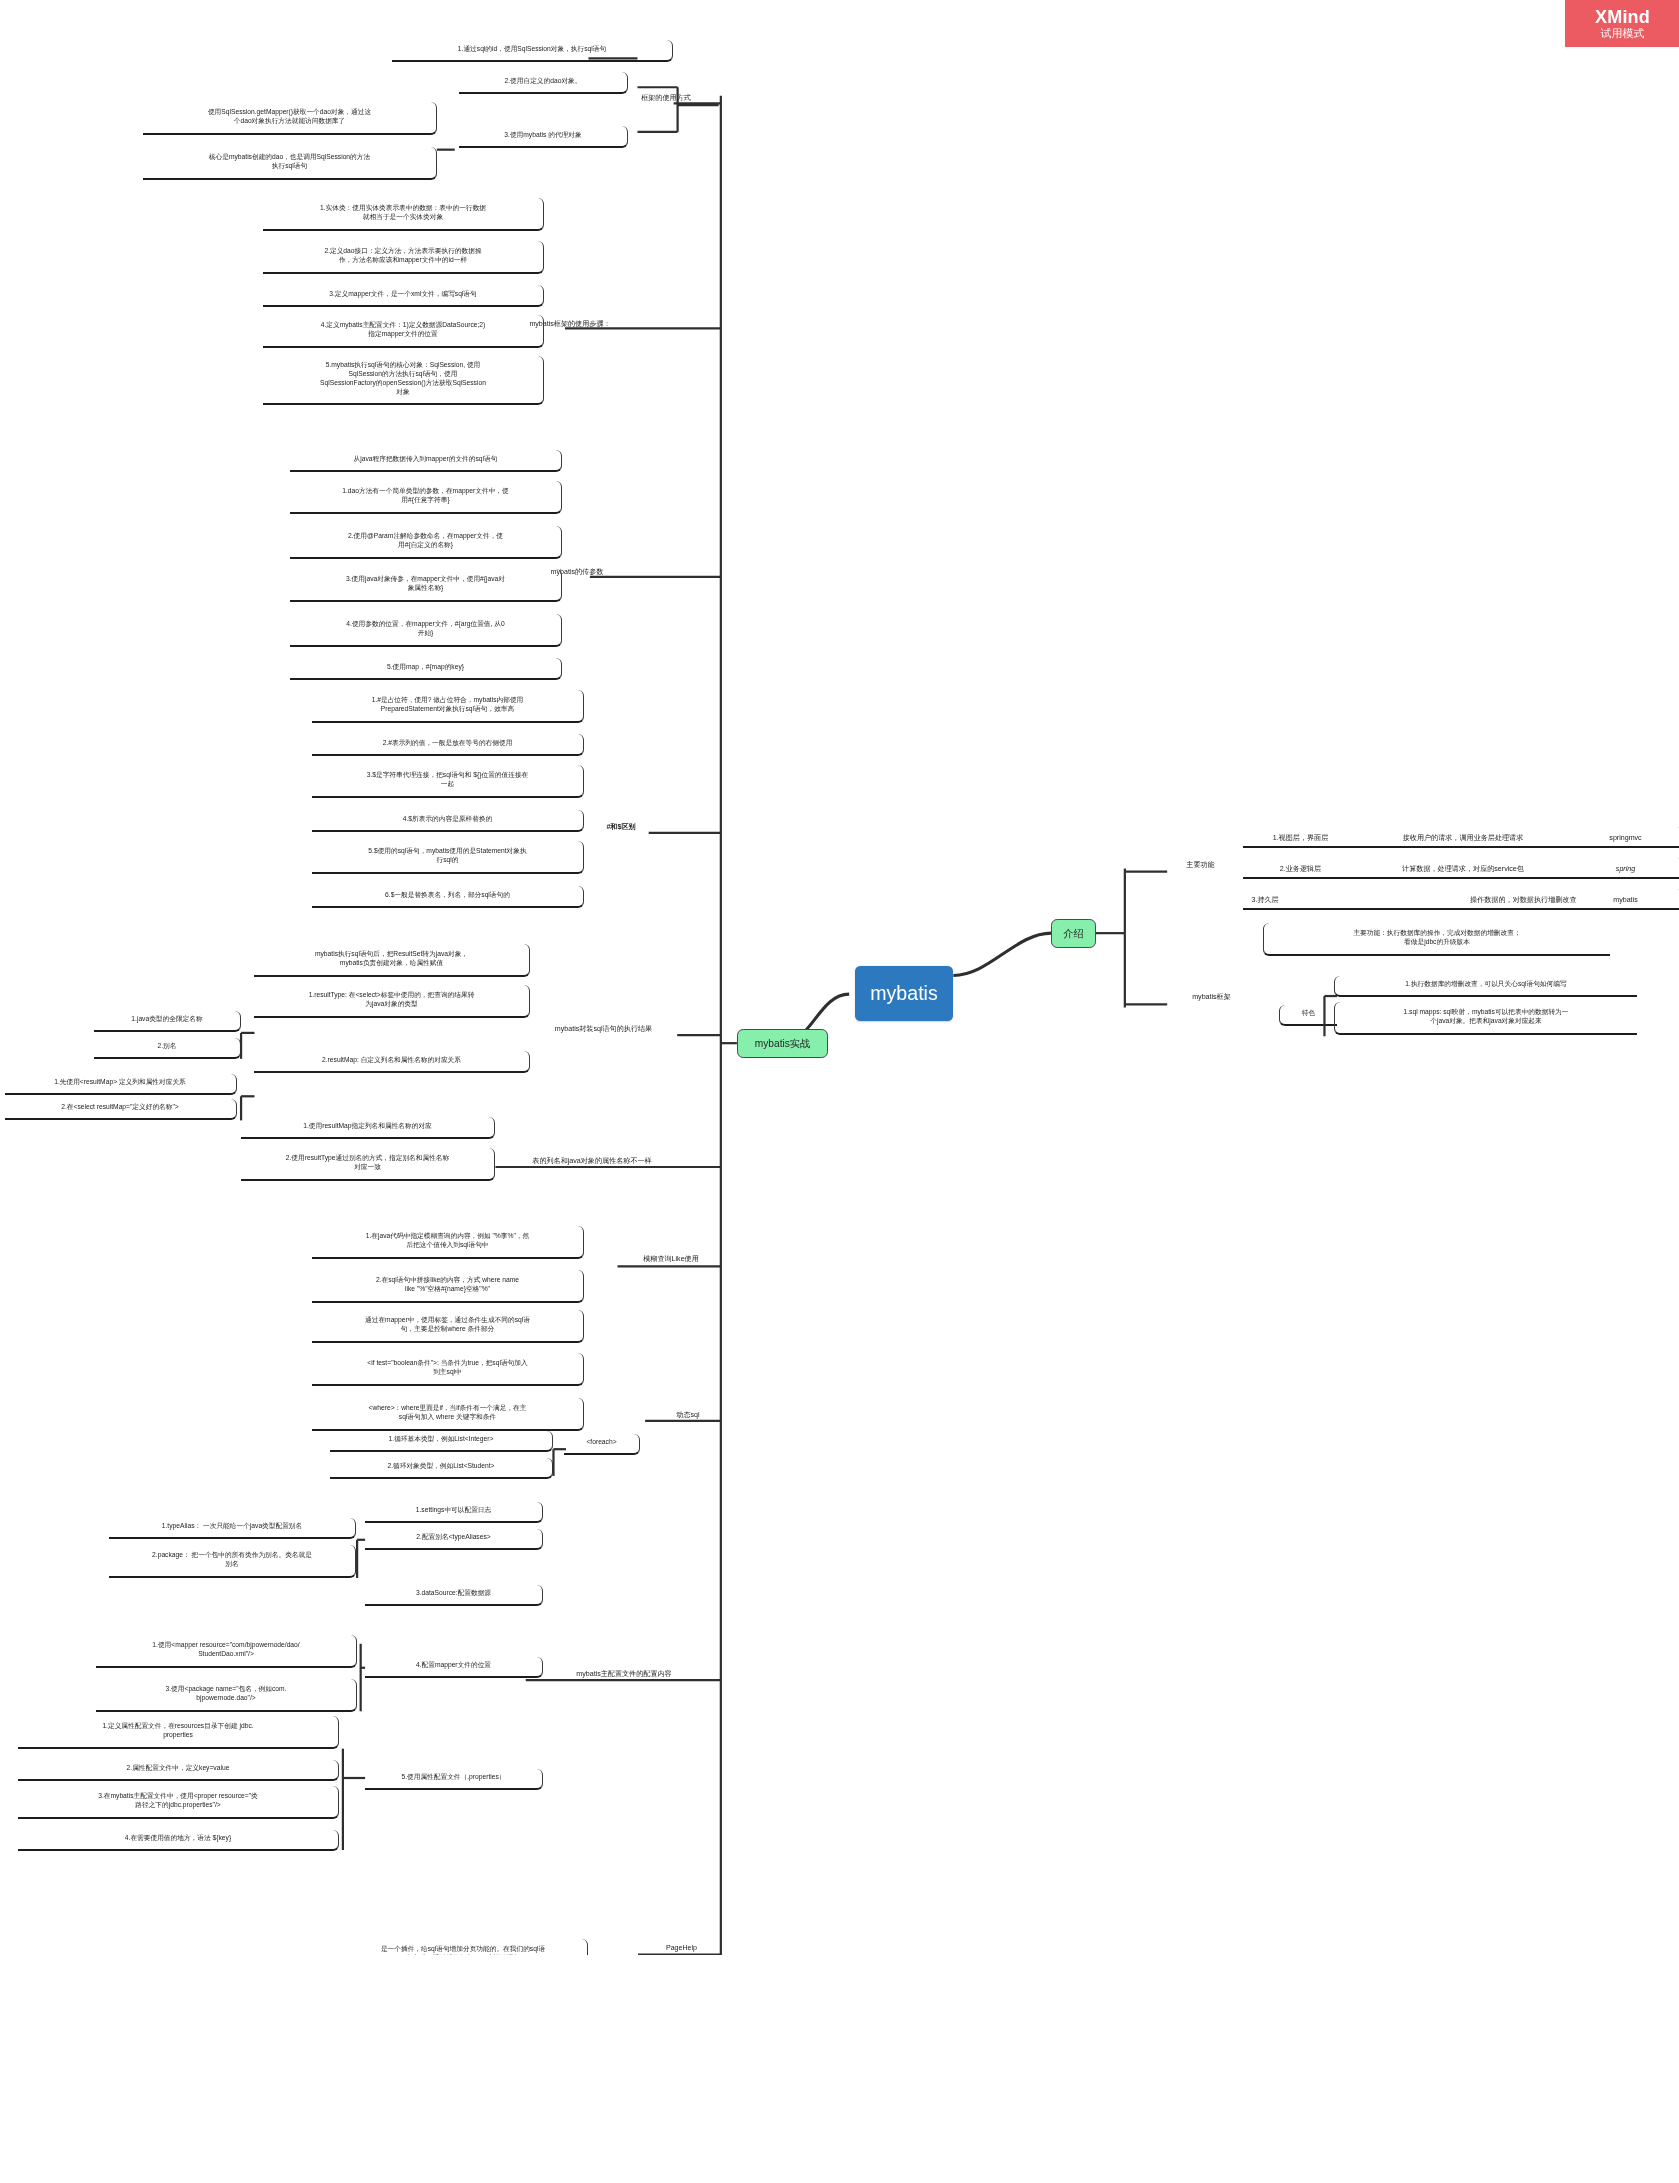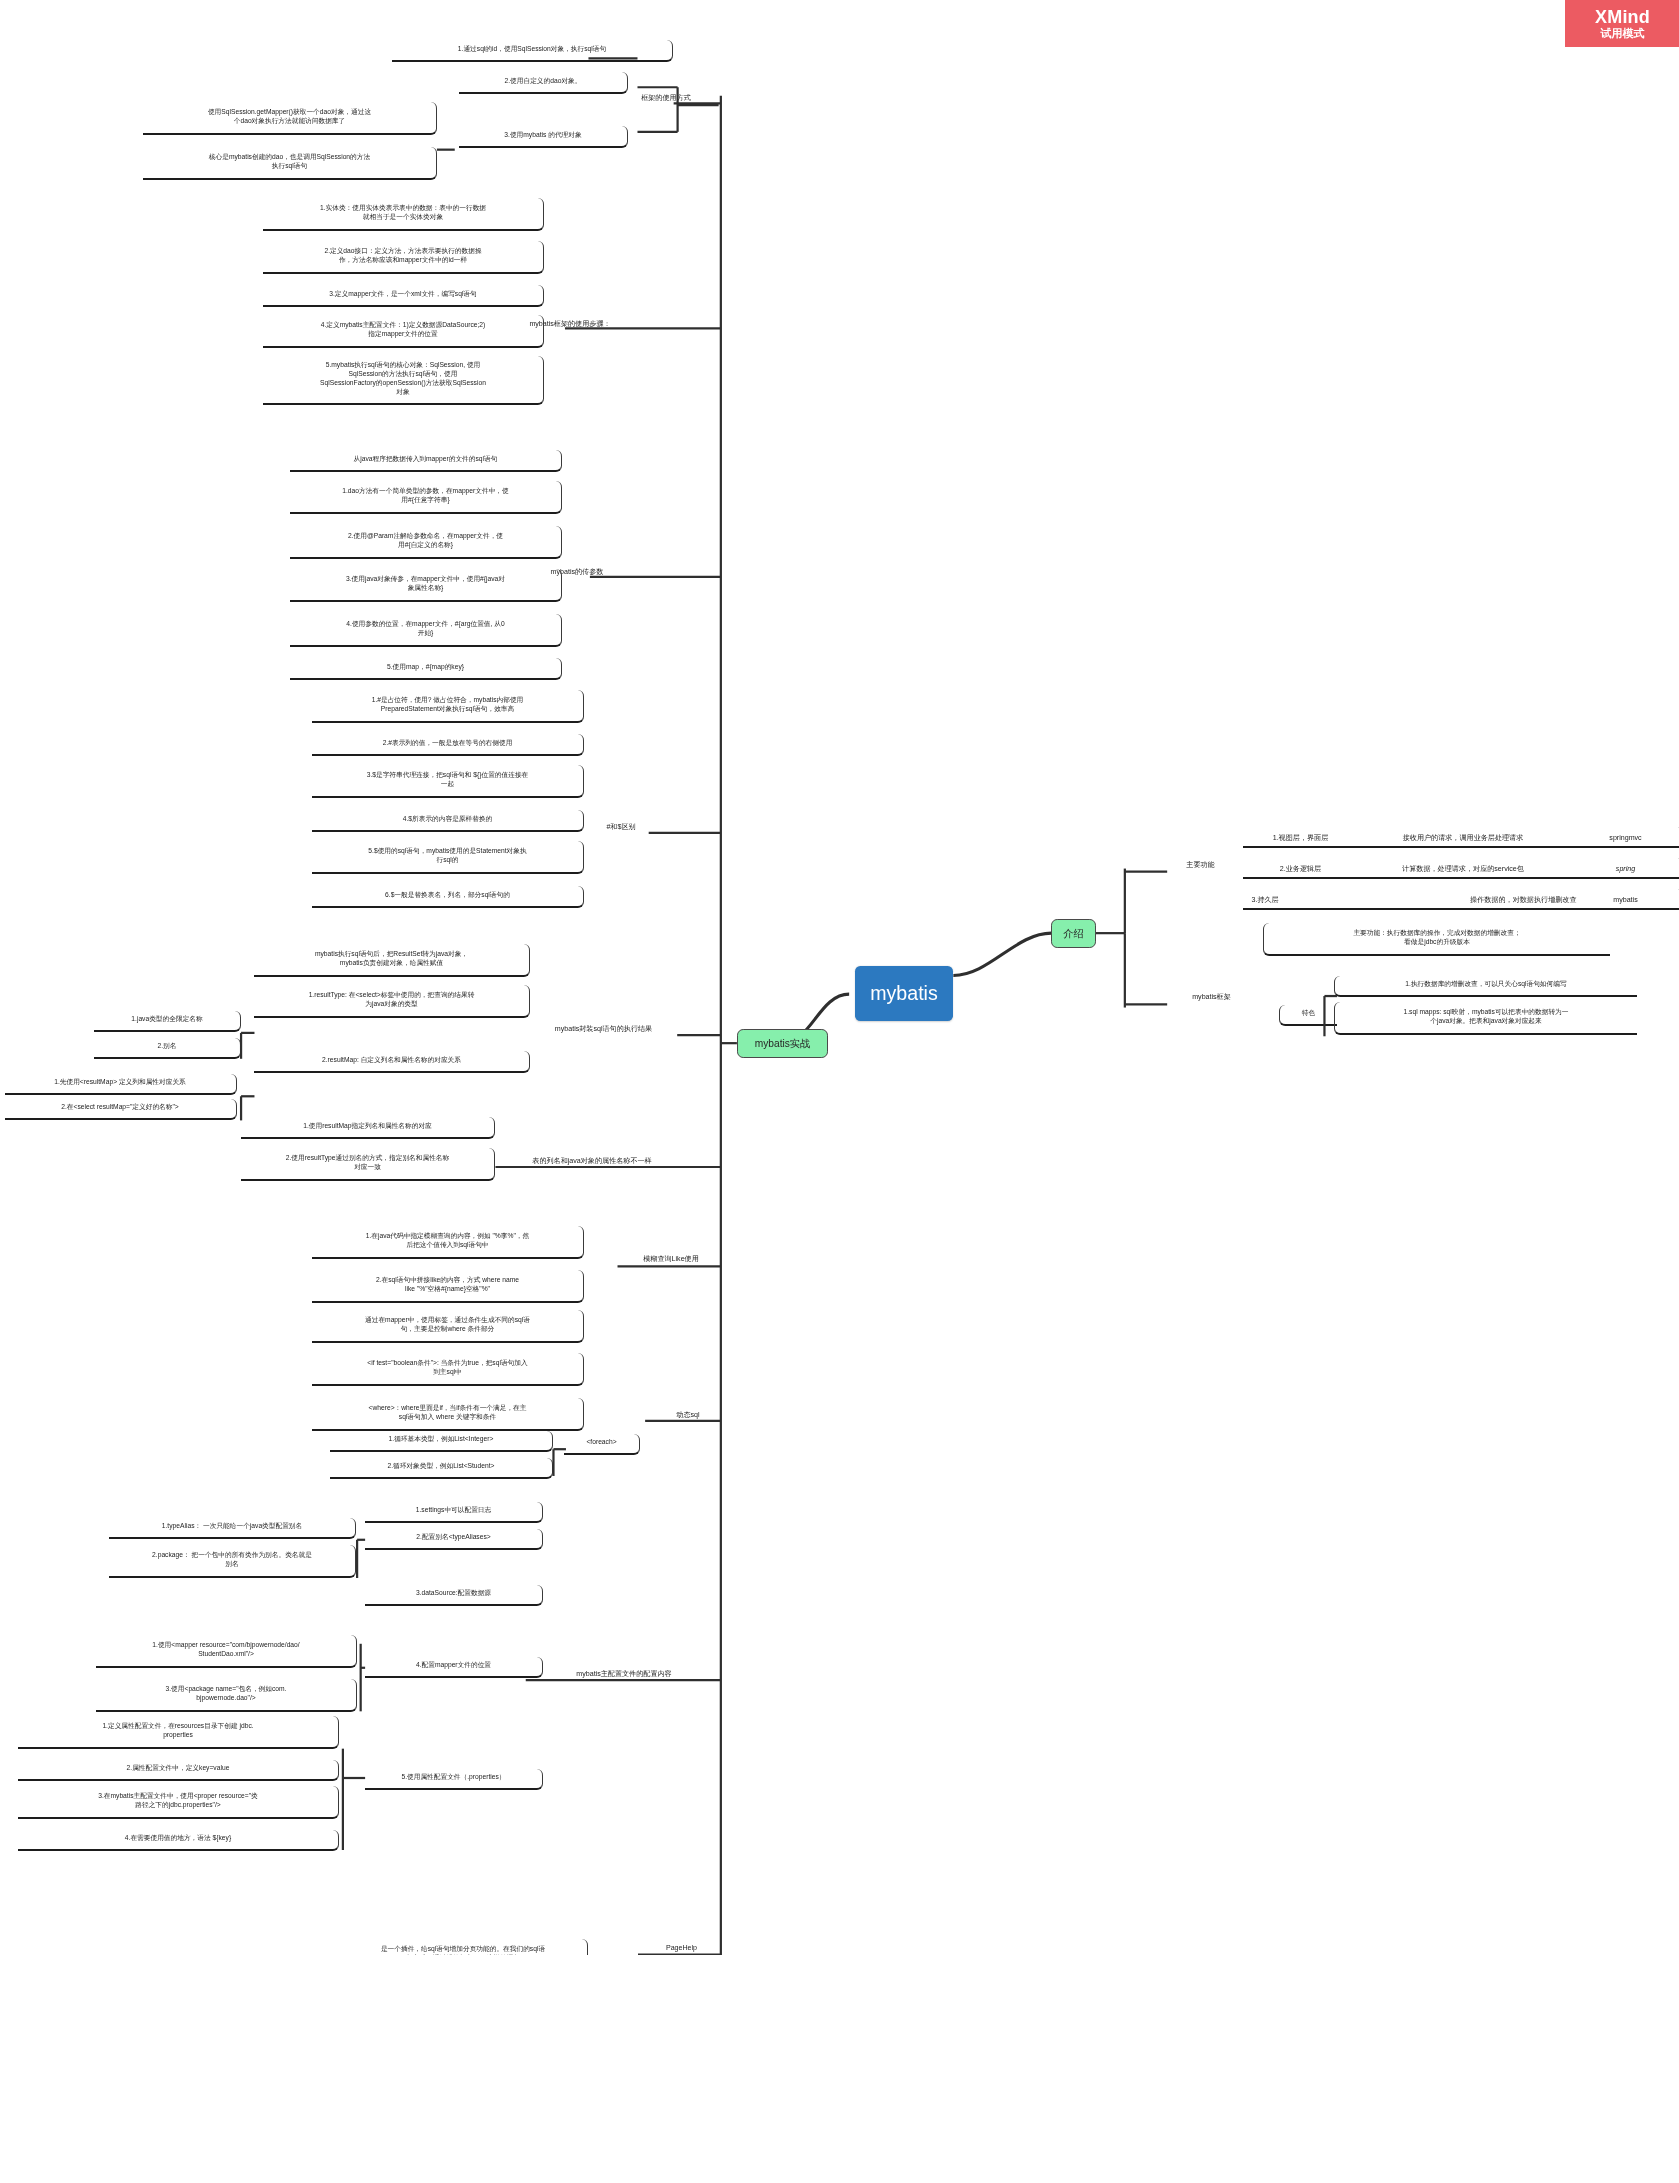--- a/index.html
+++ b/index.html
@@ -20,21 +20,21 @@
     position:absolute;
     top:0; right:0;
     width:115px; height:47px;
     background:#ec5b62;
     display:flex; flex-direction:column;
     align-items:center; justify-content:center;
     color:#fff;
     line-height:1.05;
   }
   #xmind-watermark .wm-main{font-size:18px;font-weight:bold;letter-spacing:0.2px;}
-  #xmind-watermark .wm-sub{font-size:11px;margin-top:1.3px;font-weight:bold;}
+  #xmind-watermark .wm-sub{font-size:11px;margin-top:1.3px;}
 
   
   #links{position:absolute;left:0;top:0;width:1680px;height:2183px;}
   #links path{fill:none;stroke:#2f2f2f;}
 
   
   .node{
     position:absolute;
     box-sizing:border-box;
     display:flex;
@@ -173,21 +173,21 @@
   <div class="node leaf underlined rounded-right" style="left:290px;top:481px;width:272px;height:33px;">1.dao方法有一个简单类型的参数，在mapper文件中，使
 用#{任意字符串}</div>
   <div class="node leaf underlined rounded-right" style="left:290px;top:526px;width:272px;height:33px;">2.使用@Param注解给参数命名，在mapper文件，使
 用#{自定义的名称}</div>
   <div class="node leaf underlined rounded-right" style="left:290px;top:569px;width:272px;height:33px;">3.使用java对象传参，在mapper文件中，使用#{java对
 象属性名称}</div>
   <div class="node leaf underlined rounded-right" style="left:290px;top:614px;width:272px;height:33px;">4.使用参数的位置，在mapper文件，#{arg位置值, 从0
 开始}</div>
   <div class="node leaf underlined rounded-right" style="left:290px;top:658px;width:272px;height:22px;">5.使用map，#{map的key}</div>
 
-  <div class="node branch" style="left:592px;top:815px;width:58px;height:19.6px;">#和$区别</div>
+  <div class="node branch" style="left:592px;top:815px;width:58px;height:19.6px;font-weight:bold;">#和$区别</div>
   <div class="node leaf underlined rounded-right" style="left:312px;top:690px;width:272px;height:33px;">1.#是占位符，使用? 做占位符合，mybatis内部使用
 PreparedStatement对象执行sql语句，效率高</div>
   <div class="node leaf underlined rounded-right" style="left:312px;top:734px;width:272px;height:22px;">2.#表示列的值，一般是放在等号的右侧使用</div>
   <div class="node leaf underlined rounded-right" style="left:312px;top:765px;width:272px;height:33px;">3.$是字符串代理连接，把sql语句和 ${}位置的值连接在
 一起</div>
   <div class="node leaf underlined rounded-right" style="left:312px;top:810px;width:272px;height:22px;">4.$所表示的内容是原样替换的</div>
   <div class="node leaf underlined rounded-right" style="left:312px;top:841px;width:272px;height:33px;">5.$使用的sql语句，mybatis使用的是Statement对象执
 行sql的</div>
   <div class="node leaf underlined rounded-right" style="left:312px;top:886px;width:272px;height:22px;">6.$一般是替换表名，列名，部分sql语句的</div>
 

